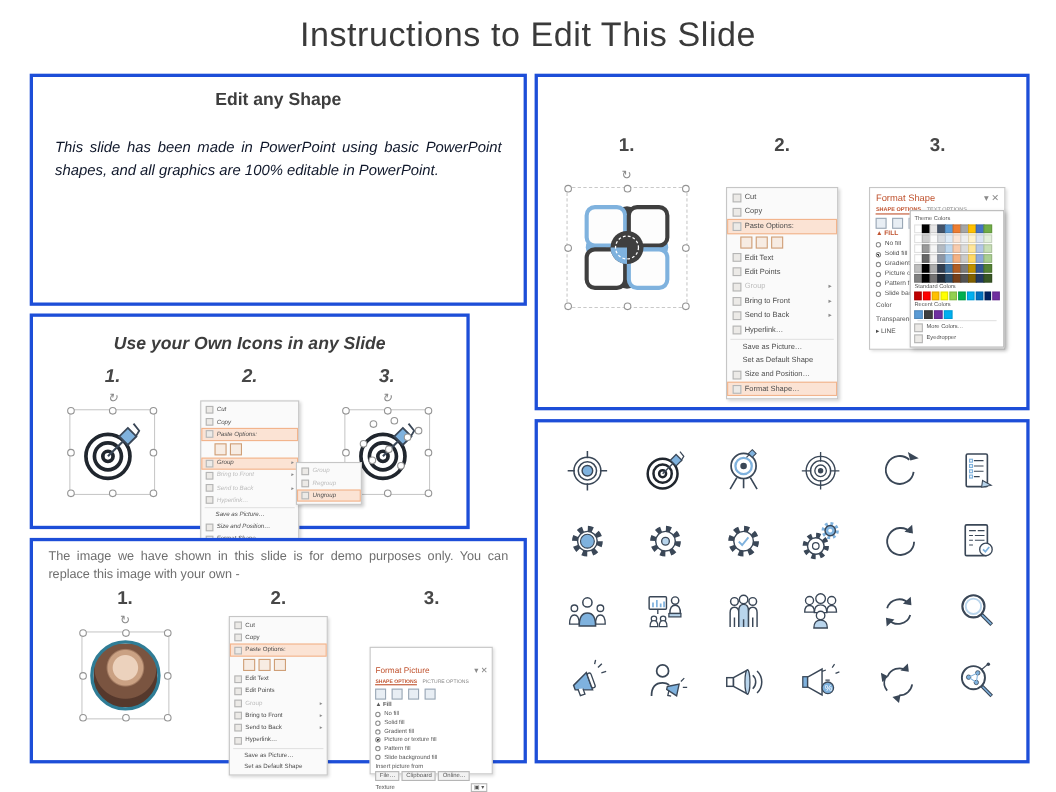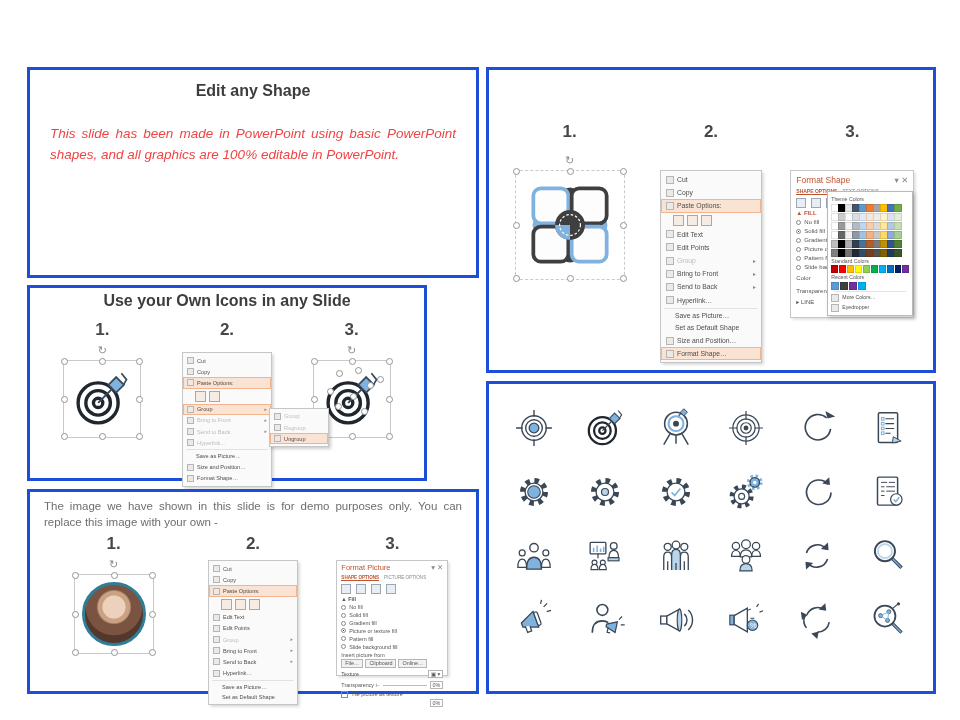--- a/index.html
+++ b/index.html
@@ -1,26 +1,26 @@
 <!DOCTYPE html>
 <html><head>
 <meta charset="utf-8">
 <style>
   html,body{margin:0;padding:0;background:#fff;}
   .slide{position:relative;width:960px;height:720px;background:#fff;font-family:"Liberation Sans",sans-serif;overflow:hidden;}
   .slide-title{position:absolute;top:14px;left:0;width:100%;text-align:center;font-size:31px;font-weight:500;color:#3a3a3a;margin:0;letter-spacing:.5px;}
   .panel{position:absolute;background:#fff;border:3px solid #1d4ed8;box-sizing:border-box;}
   #panel-edit{left:27px;top:67px;width:452px;height:211px;padding:10px 20px;}
-  #panel-usicons{left:27px;top:285px;width:400px;height:196px;padding:2px 10px;}
+  #panel-usicons{left:27px;top:285px;width:400px;height:196px;padding:14px 10px;font-style:italic;}
   #panel-replace{left:27px;top:489px;width:452px;height:205px;padding:5px 14px;}
   #panel-resize{left:486px;top:67px;width:450px;height:306px;padding:10px 10px;}
   #panel-library{left:486px;top:381px;width:450px;height:313px;padding:8px 10px;}
   .panel-heading{margin:2px 0 0;text-align:center;font-weight:bold;color:#3d3d3d;font-size:16px;}
   .panel-heading.lg{font-size:17.5px;}
-  .body-text{font-style:italic;color:#ef4444;font-size:13.5px;line-height:1.55;text-align:justify;margin:24px 0 0;}
+  .body-text{font-style:italic;color:#0f172a;font-size:13.5px;line-height:1.55;text-align:justify;margin:24px 0 0;}
   .sub-text{color:#6e6e6e;font-size:11.5px;line-height:1.35;text-align:justify;margin:2px 0 0;}
   .sub-text-center{color:#7a7a7a;font-size:11px;font-style:italic;text-align:center;margin:2px 0 0;}
   .steps-row{display:grid;grid-template-columns:1fr 1fr 1fr;margin-top:10px;}
   .steps-row span{text-align:center;font-weight:bold;font-size:17px;color:#474747;}
   .graphics-row{display:grid;grid-template-columns:1fr 1fr 1fr;align-items:start;justify-items:center;}
   
   .sel-wrap{position:relative;display:inline-block;}
   .sel-frame{position:relative;border:1px solid #c9c9c9;background:#fff;display:flex;align-items:center;justify-content:center;}
   .hd{position:absolute;width:5px;height:5px;background:#fff;border:1px solid #949494;border-radius:50%;z-index:3;}
   .rot{position:absolute;top:-15px;left:50%;transform:translateX(-50%);color:#8a8a8a;font-size:11px;line-height:1;}
@@ -70,20 +70,21 @@
   .icon-cell{display:flex;align-items:center;justify-content:center;height:44px;}
   
   .photo-circle{width:58px;height:58px;border-radius:50%;border:3px solid #2f7d96;background:
      radial-gradient(circle at 50% 38%, #ecd2bd 0 24%, #caa183 26% 34%, #7a5440 38% 60%, #55382c 62% 100%);}
   svg{display:block;}
 </style>
 </head>
 <body>
 
 <div class="slide">
+  <h1 class="slide-title">Instructions to Edit This Slide</h1>
 
   <div class="panel" id="panel-edit">
     <h2 class="panel-heading">Edit any Shape</h2>
     <p class="body-text">This slide has been made in PowerPoint using basic PowerPoint shapes, and all graphics are 100% editable in PowerPoint.</p>
   </div>
 
   <div class="panel" id="panel-usicons">
     <h2 class="panel-heading">Use your Own Icons in any Slide</h2>
     <div class="steps-row">
         <span>1.</span>
@@ -284,21 +285,21 @@
           <div class="mm-sep"></div>
           <div class="mm-item">
             <span style="width: 6px; flex: 0 0 auto;"></span>
             <span>Save as Picture…</span>
           </div>
           <div class="mm-item">
             <span style="width: 6px; flex: 0 0 auto;"></span>
             <span>Set as Default Shape</span>
           </div>
         </div>
-      <div class="fmt-pane" id="fmt-picture" style="width:112px;height:116px;font-size:5.4px;line-height:1.18;padding:3px 4px;">
+      <div class="fmt-pane" id="fmt-picture" style="width:112px;height:116px;font-size:5.4px;line-height:1.18;padding:17px 4px;margin-top:28px;">
           <div class="fmt-title" style="font-size:7.5px;">
             <span>Format Picture</span>
             <span class="wins">▾ ✕</span>
           </div>
           <div class="fmt-tabs" style="font-size:4.6px;">
             <span class="fmt-tab-active">SHAPE OPTIONS</span>
             <span class="fmt-tab">PICTURE OPTIONS</span>
           </div>
           <div class="fmt-iconrow">
             <i></i>

